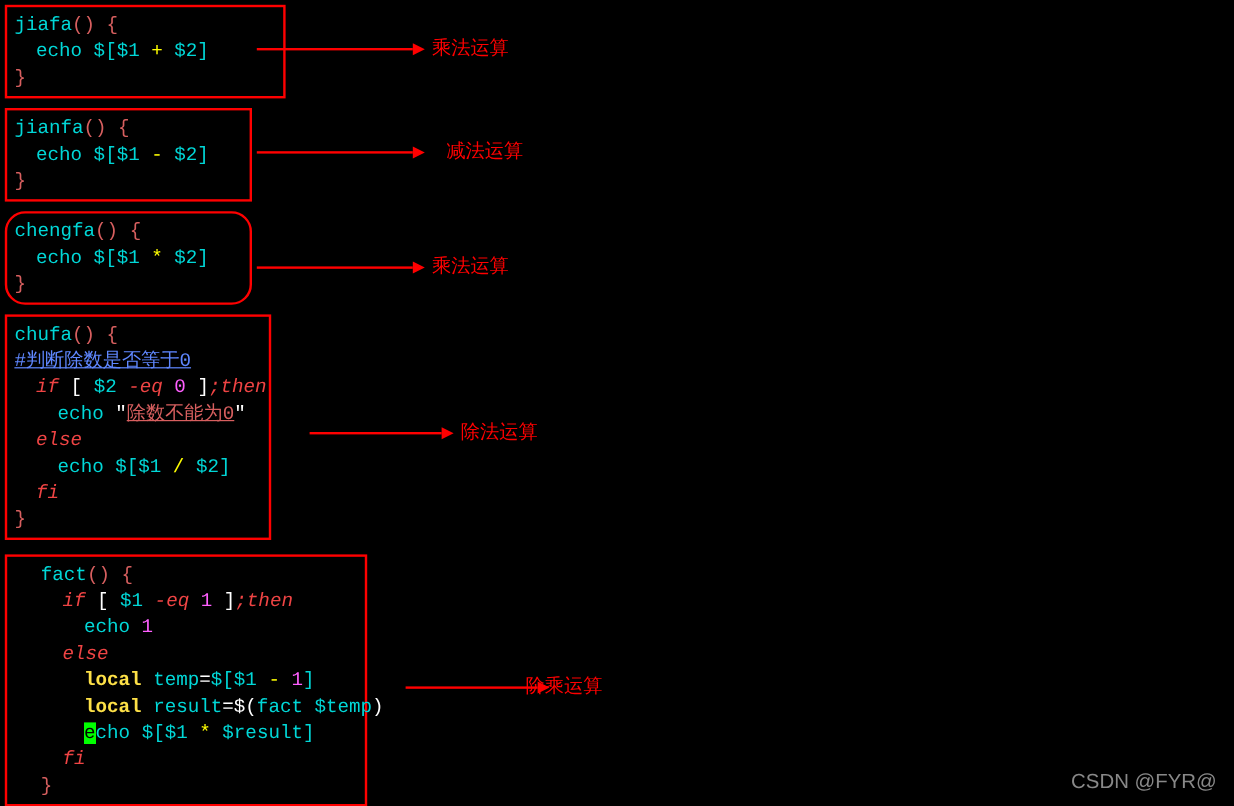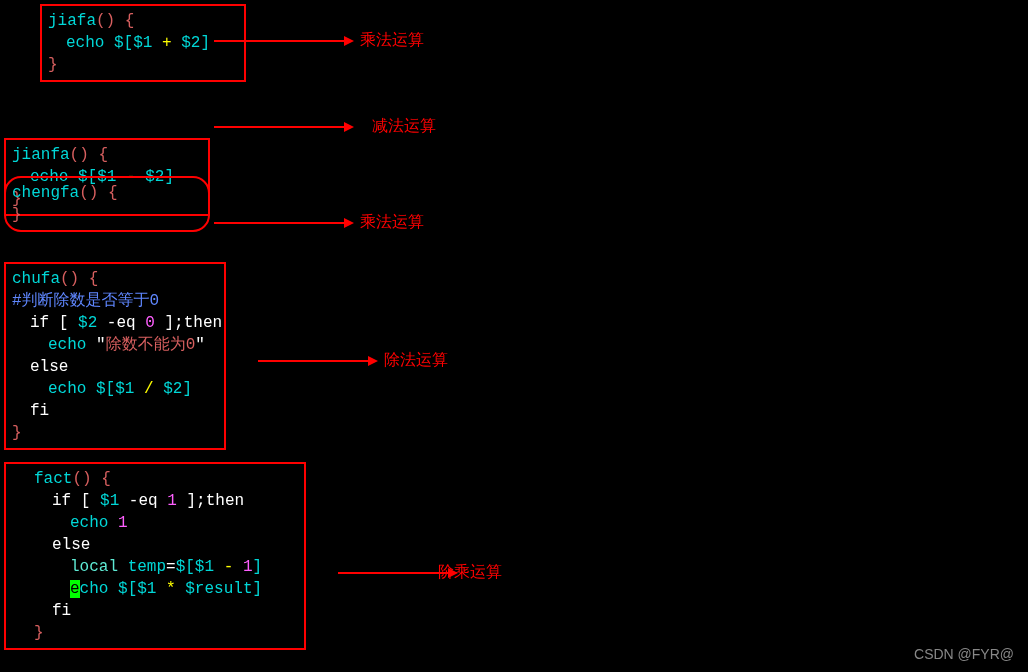--- a/index.html
+++ b/index.html
@@ -14,29 +14,29 @@
     }
     .code-box {
       border: 2px solid #ff0000;
       position: absolute;
       padding: 4px 6px;
       line-height: 22px;
     }
     .line { white-space: pre; }
     .funcname { color: #00d7d7; }
     .brace { color: #d75f5f; }
-    .keyword { color: #ffffff; }
+    .keyword { color: #ef4444; font-style: italic; }
     .cmd { color: #00d7d7; }
     .var { color: #00d7d7; }
     .operator { color: #ffff00; }
     .number { color: #ff5fff; }
     .string-delim { color: #ffffff; }
-    .string { color: #d75f5f; }
-    .comment { color: #5f87ff; }
-    .localkw { color: #5eead4; }
+    .string { color: #d75f5f; text-decoration: underline; }
+    .comment { color: #5f87ff; text-decoration: underline; }
+    .localkw { color: #fde047; font-weight: bold; }
     .assignvar { color: #00d7d7; }
     .paren { color: #ffffff; }
     .white { color: #ffffff; }
     .indent1 { padding-left: 18px; }
     .indent2 { padding-left: 36px; }
     .cursor { background: #00ff00; color: #000; }
     
     .arrow-line {
       position: absolute;
       height: 2px;
@@ -53,47 +53,48 @@
       position: absolute;
       color: #ff0000;
       font-size: 16px;
       font-family: SimSun, serif;
     }
     .watermark {
       position: absolute;
       right: 14px;
       bottom: 10px;
       color: #888;
-      font-size: 14px;
+      font-size: 17px;
       font-family: sans-serif;
     }
   </style>
 </head>
 <body>
 
-<div class="code-box" style="left:4px; top:4px; width:206px;margin-left:36px;">
+<div class="code-box" style="left:4px; top:4px; width:234px;">
   <div class="line"><span class="funcname">jiafa</span><span class="brace">()</span> <span class="brace">{</span></div>
   <div class="line indent1"><span class="cmd">echo</span> <span class="var">$[</span><span class="var">$1</span> <span class="operator">+</span> <span class="var">$2</span><span class="var">]</span></div>
   <div class="line"><span class="brace">}</span></div>
 </div>
 <div class="arrow-line" style="left:214px; top:40px; width:130px;"></div>
 <div class="arrow-head" style="left:344px; top:36px;"></div>
 <div class="label" style="left:360px; top:30px;">乘法运算</div>
 
-<div class="code-box" style="left:4px; top:90px; width:206px;margin-top:48px;">
+<div class="code-box" style="left:4px; top:90px; width:206px;">
   <div class="line"><span class="funcname">jianfa</span><span class="brace">()</span> <span class="brace">{</span></div>
   <div class="line indent1"><span class="cmd">echo</span> <span class="var">$[</span><span class="var">$1</span> <span class="operator">-</span> <span class="var">$2</span><span class="var">]</span></div>
   <div class="line"><span class="brace">}</span></div>
 </div>
 <div class="arrow-line" style="left:214px; top:126px; width:130px;"></div>
 <div class="arrow-head" style="left:344px; top:122px;"></div>
 <div class="label" style="left:360px; top:116px;margin-left:12px;">减法运算</div>
 
 <div class="code-box" style="left:4px; top:176px; width:206px;border-radius:17px;">
   <div class="line"><span class="funcname">chengfa</span><span class="brace">()</span> <span class="brace">{</span></div>
+  <div class="line indent1"><span class="cmd">echo</span> <span class="var">$[</span><span class="var">$1</span> <span class="operator">*</span> <span class="var">$2</span><span class="var">]</span></div>
   <div class="line"><span class="brace">}</span></div>
 </div>
 <div class="arrow-line" style="left:214px; top:222px; width:130px;"></div>
 <div class="arrow-head" style="left:344px; top:218px;"></div>
 <div class="label" style="left:360px; top:212px;text-align:right;">乘法运算</div>
 
 <div class="code-box" style="left:4px; top:262px; width:222px;">
   <div class="line"><span class="funcname">chufa</span><span class="brace">()</span> <span class="brace">{</span></div>
   <div class="line"><span class="comment">#判断除数是否等于0</span></div>
   <div class="line indent1"><span class="keyword">if</span> <span class="white">[</span> <span class="var">$2</span> <span class="keyword">-eq</span> <span class="number">0</span> <span class="white">]</span><span class="keyword">;then</span></div>
@@ -106,20 +107,21 @@
 <div class="arrow-line" style="left:258px; top:360px; width:110px;"></div>
 <div class="arrow-head" style="left:368px; top:356px;"></div>
 <div class="label" style="left:384px; top:350px;">除法运算</div>
 
 <div class="code-box" style="left:4px; top:462px; width:302px;padding-left:28px;">
   <div class="line"><span class="funcname">fact</span><span class="brace">()</span> <span class="brace">{</span></div>
   <div class="line indent1"><span class="keyword">if</span> <span class="white">[</span> <span class="var">$1</span> <span class="keyword">-eq</span> <span class="number">1</span> <span class="white">]</span><span class="keyword">;then</span></div>
   <div class="line indent2"><span class="cmd">echo</span> <span class="number">1</span></div>
   <div class="line indent1"><span class="keyword">else</span></div>
   <div class="line indent2"><span class="localkw">local</span> <span class="assignvar">temp</span><span class="white">=</span><span class="var">$[</span><span class="var">$1</span> <span class="operator">-</span> <span class="number">1</span><span class="var">]</span></div>
+  <div class="line indent2"><span class="localkw">local</span> <span class="assignvar">result</span><span class="white">=</span><span class="paren">$(</span><span class="cmd">fact</span> <span class="var">$temp</span><span class="paren">)</span></div>
   <div class="line indent2"><span class="cursor">e</span><span class="cmd">cho</span> <span class="var">$[</span><span class="var">$1</span> <span class="operator">*</span> <span class="var">$result</span><span class="var">]</span></div>
   <div class="line indent1"><span class="keyword">fi</span></div>
   <div class="line"><span class="brace">}</span></div>
 </div>
 <div class="arrow-line" style="left:338px; top:572px; width:110px;"></div>
 <div class="arrow-head" style="left:448px; top:568px;"></div>
 <div class="label" style="left:438px; top:562px;">阶乘运算</div>
 
 <div class="watermark">CSDN @FYR@</div>
 

